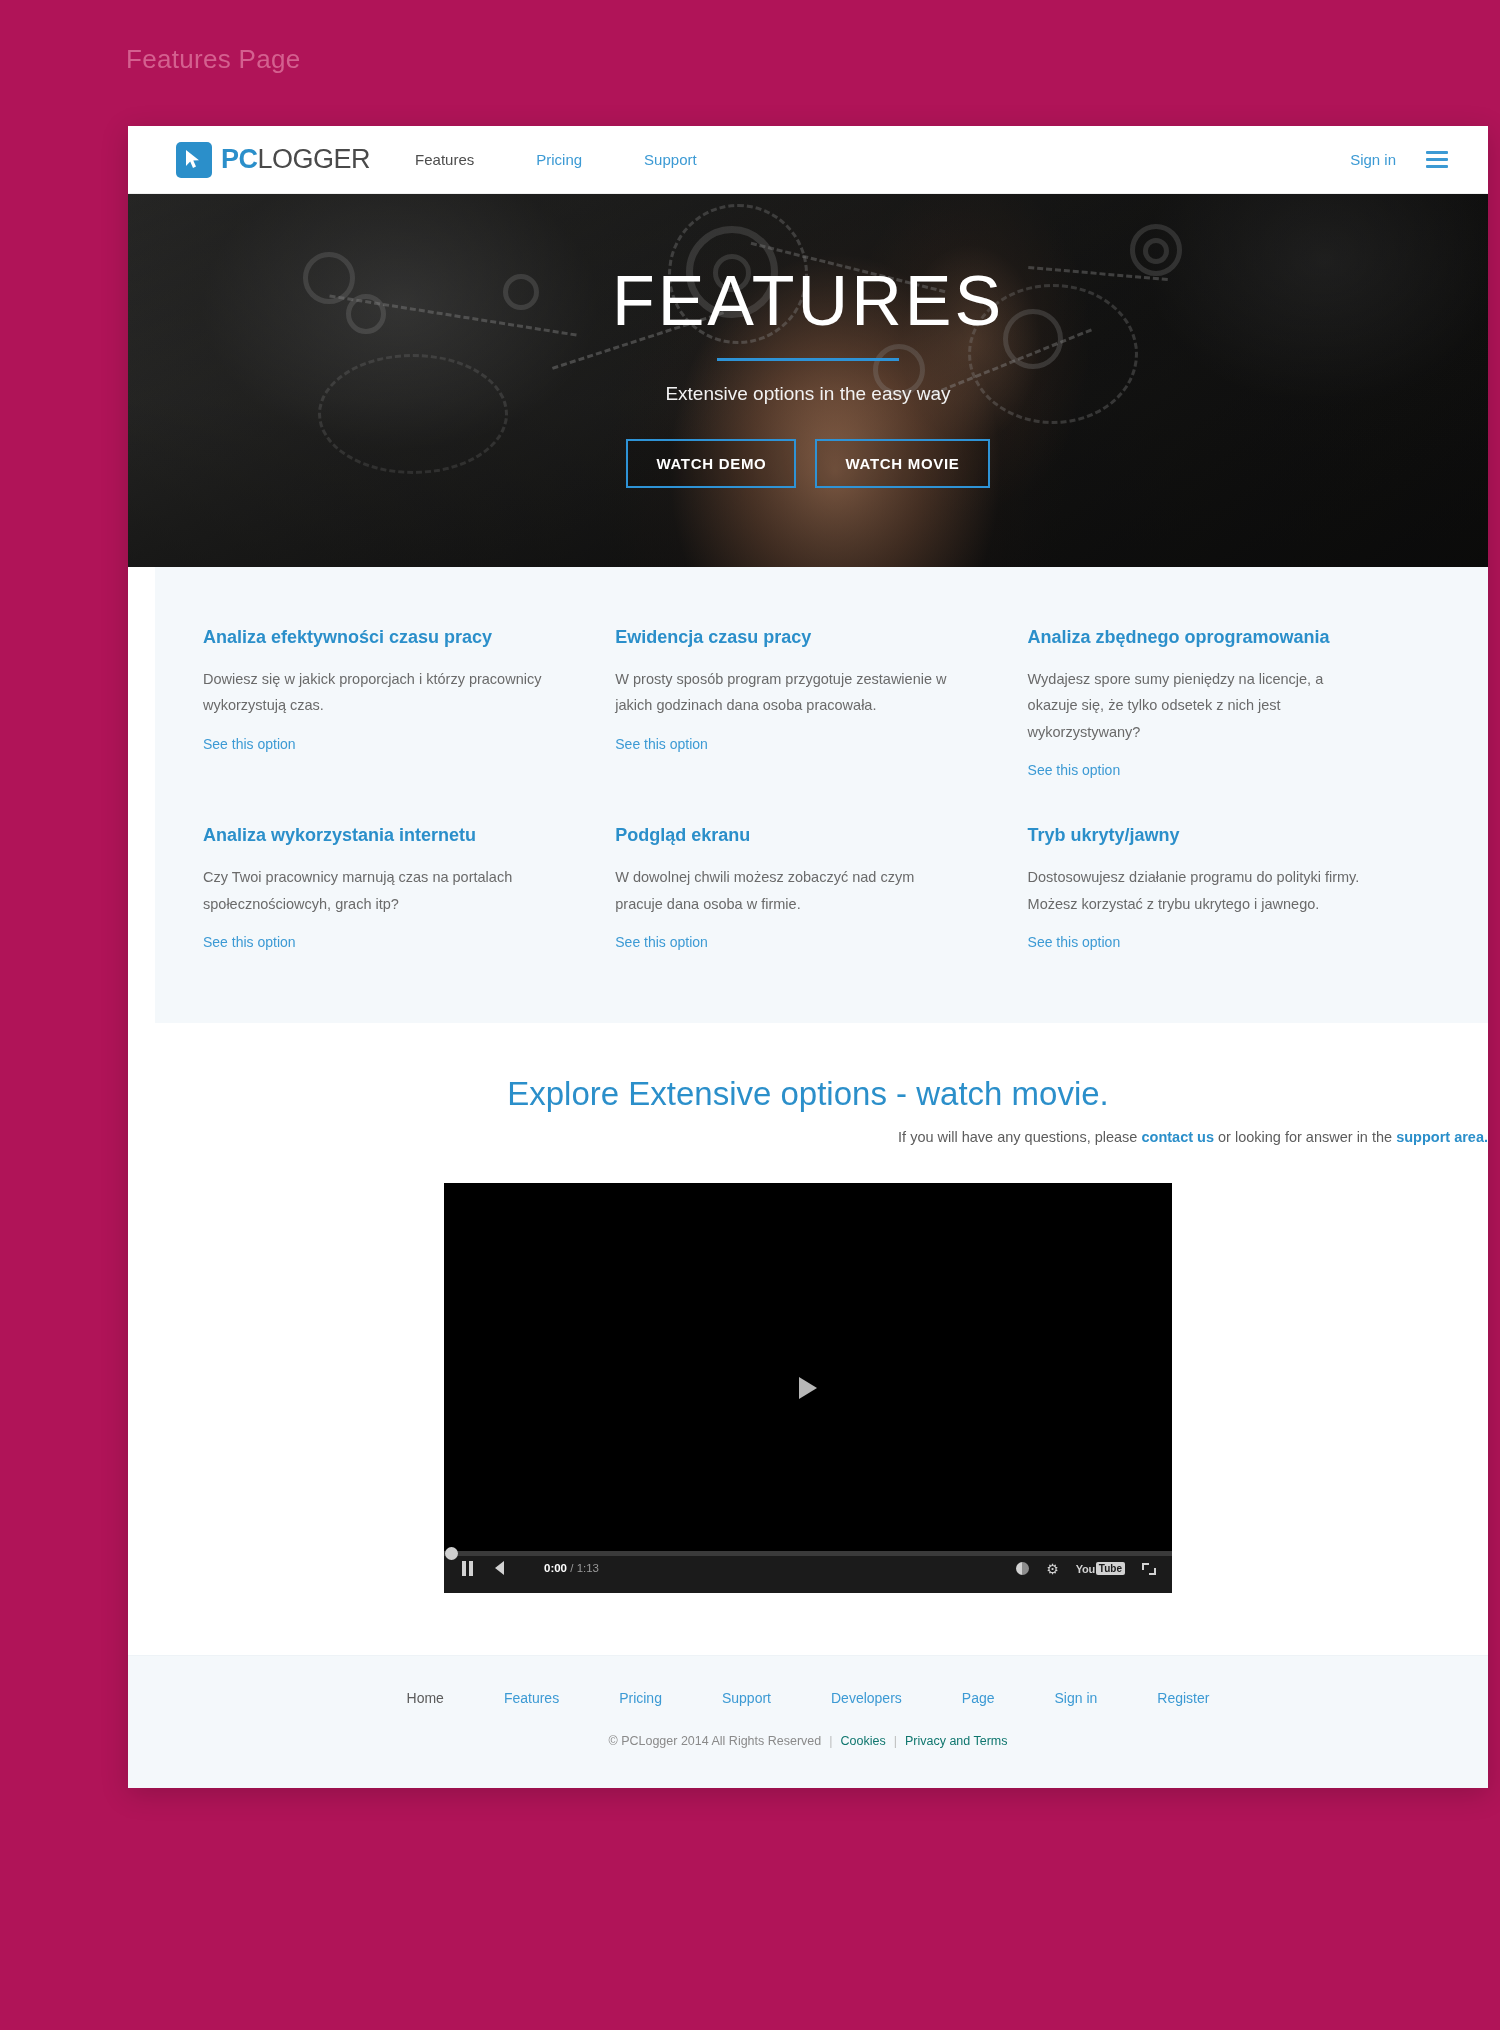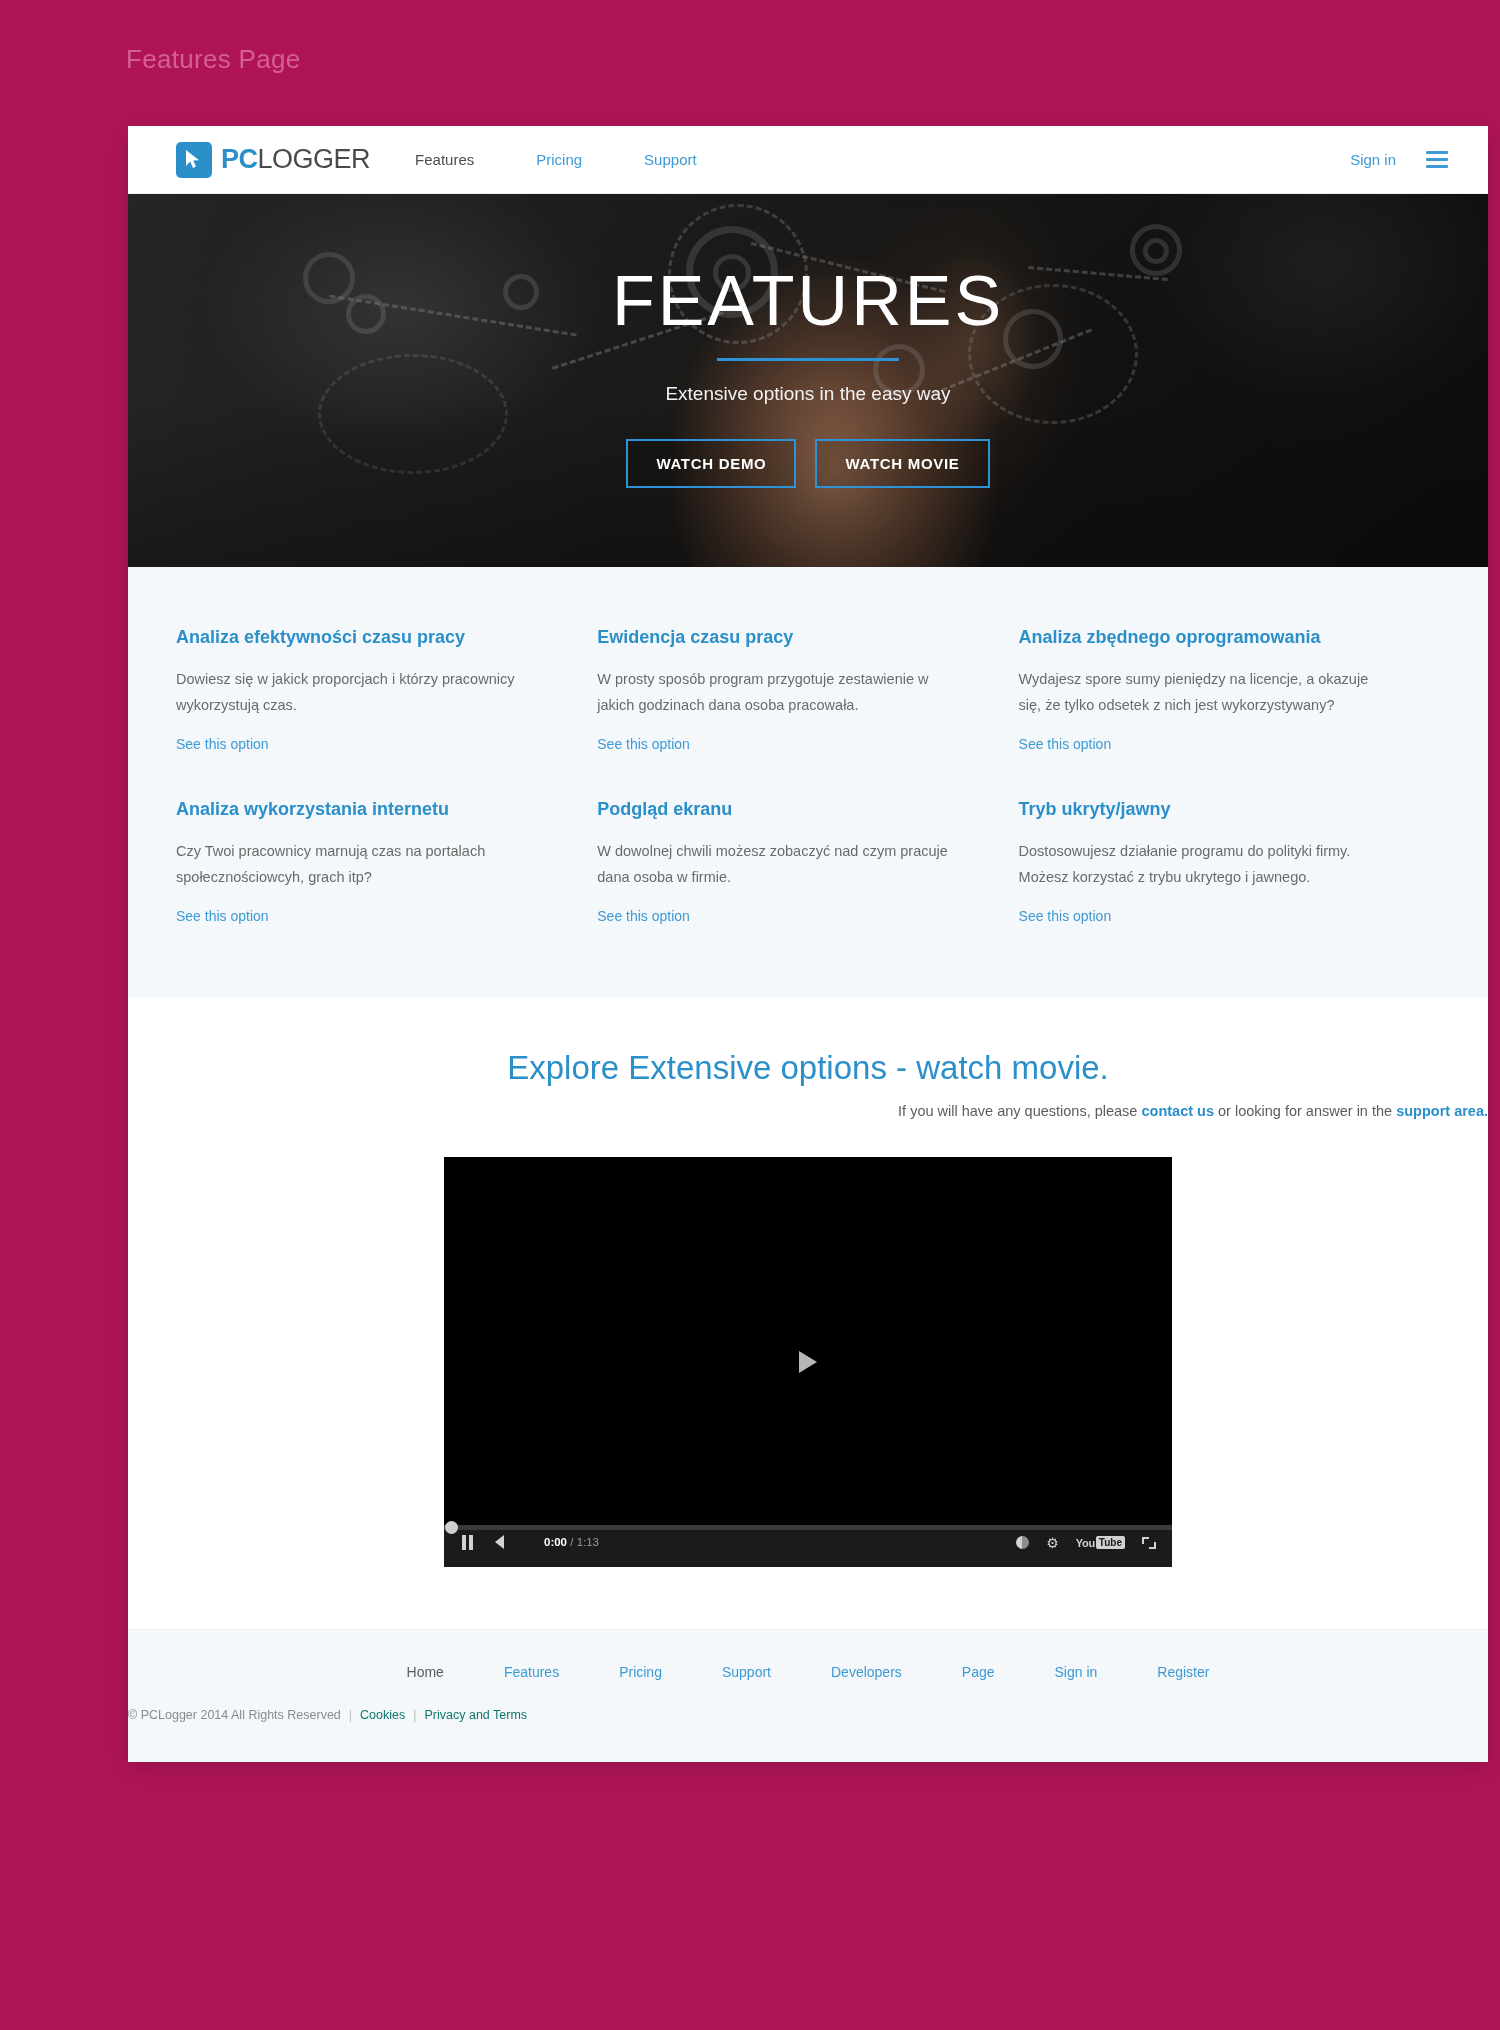--- a/index.html
+++ b/index.html
@@ -167,20 +167,21 @@
     letter-spacing: 0.7px;
     padding: 14px 28px;
     background: rgba(0,0,0,0.12);
     cursor: pointer;
   }
 
   
   .features {
     background: #f4f8fb;
     padding: 60px 48px 72px 48px;
+    margin-left: 27px;
   }
   .feature-row { display: flex; }
   .feature-row + .feature-row { margin-top: 46px; }
   .feature-col { width: 33.33%; padding-right: 68px; }
   .feature-title {
     font-size: 18px;
     font-weight: bold;
     color: #2b8fca;
     margin-bottom: 18px;
   }
@@ -291,20 +292,21 @@
   .ic-full::before, .ic-full::after {
     content:""; position:absolute; width: 5px; height: 5px;
   }
   .ic-full::before { left:0; top:0; border-left:2px solid #d2d2d2; border-top:2px solid #d2d2d2; }
   .ic-full::after  { right:0; bottom:0; border-right:2px solid #d2d2d2; border-bottom:2px solid #d2d2d2; }
 
   
   .footer {
     background: #f4f8fb;
     padding: 34px 0 40px 0;
+    text-align: center;
     border-top: 1px solid #eef3f7;
   }
   .footer-nav { display: flex; justify-content: center; gap: 60px; }
   .footer-nav a {
     font-size: 14px; color: #3c9ad4; text-decoration: none;
   }
   .footer-nav a.active { color: #5b5b5b; }
   .footer-legal {
     margin-top: 28px;
     font-size: 12.5px;

